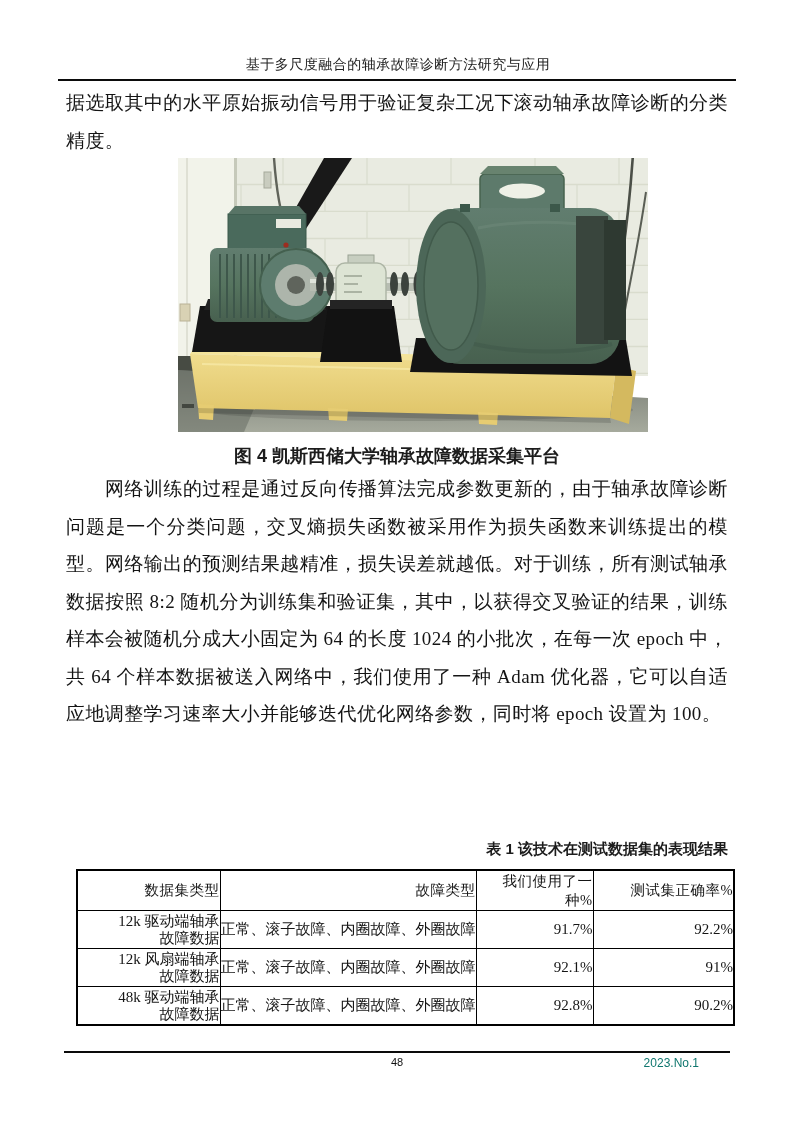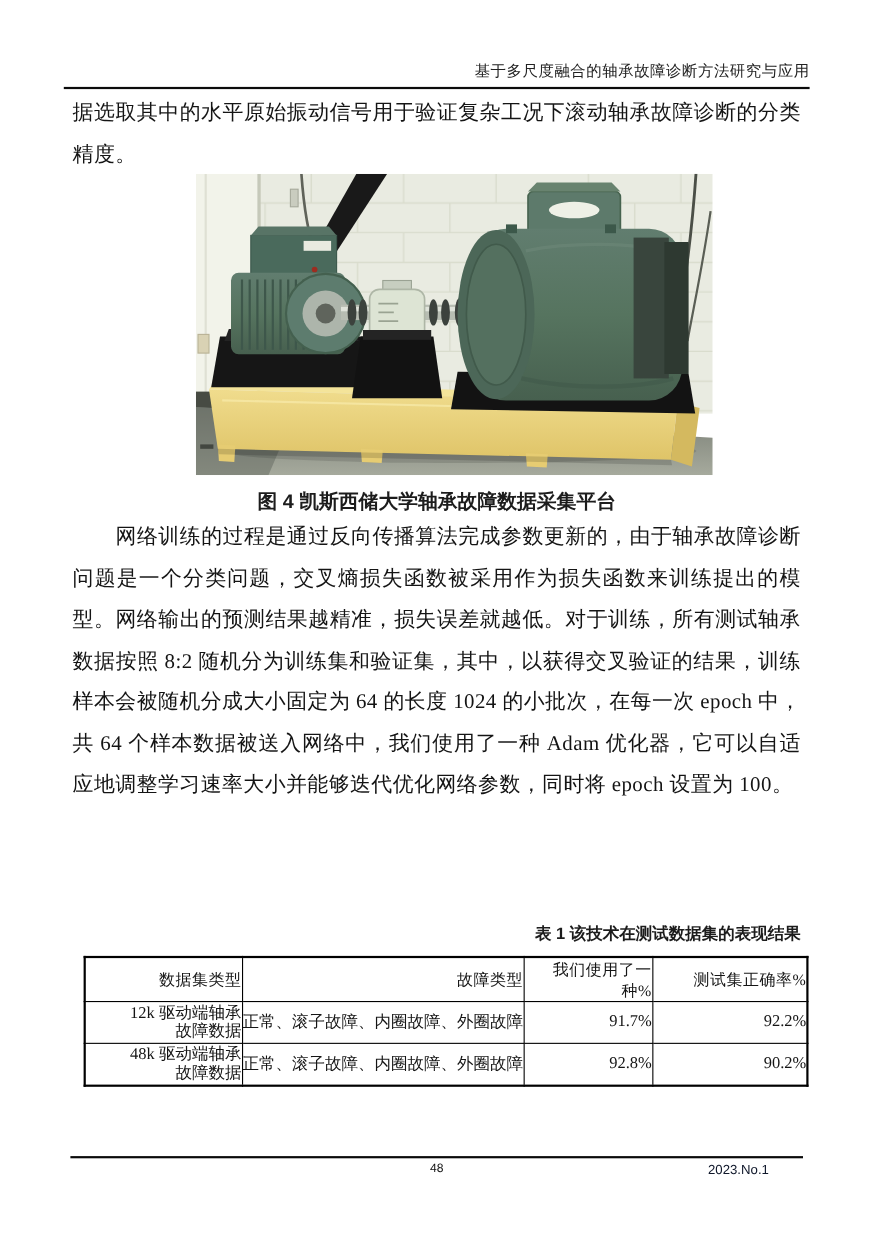--- a/index.html
+++ b/index.html
@@ -1,21 +1,21 @@
 <!DOCTYPE html>
 <html><head>
 <meta charset="utf-8">
 <style>
   html,body{margin:0;padding:0;background:#ffffff;}
   .page{
     position:relative;width:793px;height:1122px;background:#ffffff;
     overflow:hidden;font-family:"Liberation Serif",serif;color:#151515;
   }
   
-  .running-head{position:absolute;top:56px;left:60px;width:676px;text-align:right;
+  .running-head{position:absolute;top:56px;left:60px;width:676px;text-align:center;
     font-size:14px;letter-spacing:.5px;color:#222;}
   .head-rule{position:absolute;top:79px;left:58px;width:678px;height:2px;background:#0b0b0b;}
   
   .para{position:absolute;left:66px;width:662px;font-size:19px;line-height:37.5px;
     text-align:justify;letter-spacing:.4px;color:#141414;}
   .para.indent{text-indent:39px;}
   .p-intro{top:84px;}
   .p-training{top:470px;}
   .p-results{top:727px;}
   
@@ -32,21 +32,21 @@
   table.results{border:2px solid #000;}
   table.results th{height:39px;font-size:14.5px;letter-spacing:.5px;}
   table.results td{height:37px;font-size:15px;}
   td.ds{font-size:14px;line-height:17px;}
   td.pct{font-size:15px;}
   
   .foot-rule{position:absolute;top:1051px;left:64px;width:666px;height:2px;background:#0a0a0a;}
   .foot-page{position:absolute;top:1056px;left:66px;width:662px;text-align:center;
     font-family:"Liberation Sans",sans-serif;font-size:11px;color:#111;}
   .foot-issue{position:absolute;top:1056px;right:94px;
-    font-family:"Liberation Sans",sans-serif;font-size:12px;color:#0f172a;}
+    font-family:"Liberation Sans",sans-serif;font-size:12px;color:#0f766e;}
 </style>
 </head>
 <body>
 
 <div class="page">
 
   <div class="running-head">基于多尺度融合的轴承故障诊断方法研究与应用</div>
   <div class="head-rule"></div>
 
   <div class="para p-intro">据选取其中的水平原始振动信号用于验证复杂工况下滚动轴承故障诊断的分类精度。</div>
@@ -187,20 +187,29 @@
       <td class="ds">
         <span>12k 驱动端轴承</span><br>
         <span>故障数据</span>
       </td>
       <td>正常、滚子故障、内圈故障、外圈故障</td>
       <td class="pct">91.7%</td>
       <td class="pct">92.2%</td>
     </tr>
     <tr>
       <td class="ds">
+        <span>12k 风扇端轴承</span><br>
+        <span>故障数据</span>
+      </td>
+      <td>正常、滚子故障、内圈故障、外圈故障</td>
+      <td class="pct">92.1%</td>
+      <td class="pct">91%</td>
+    </tr>
+    <tr>
+      <td class="ds">
         <span>48k 驱动端轴承</span><br>
         <span>故障数据</span>
       </td>
       <td>正常、滚子故障、内圈故障、外圈故障</td>
       <td class="pct">92.8%</td>
       <td class="pct">90.2%</td>
     </tr>
   </tbody>
     </table>
 

